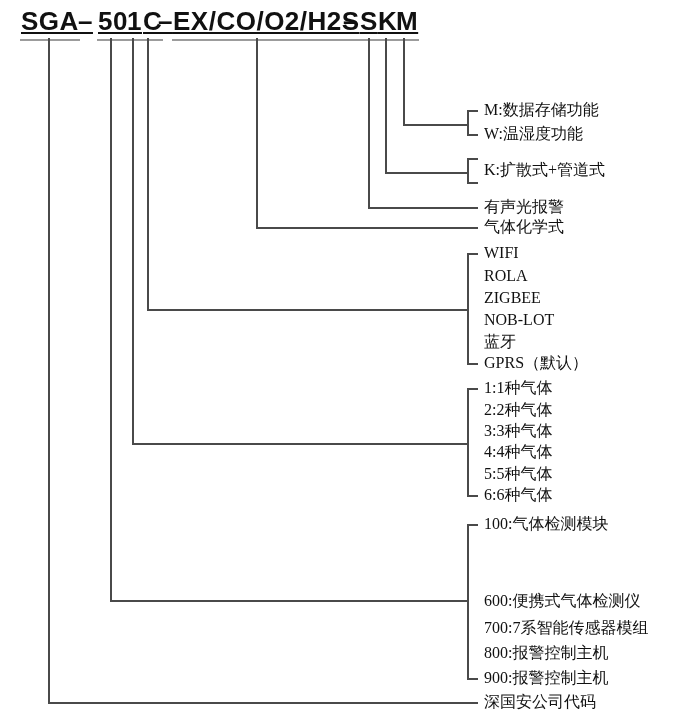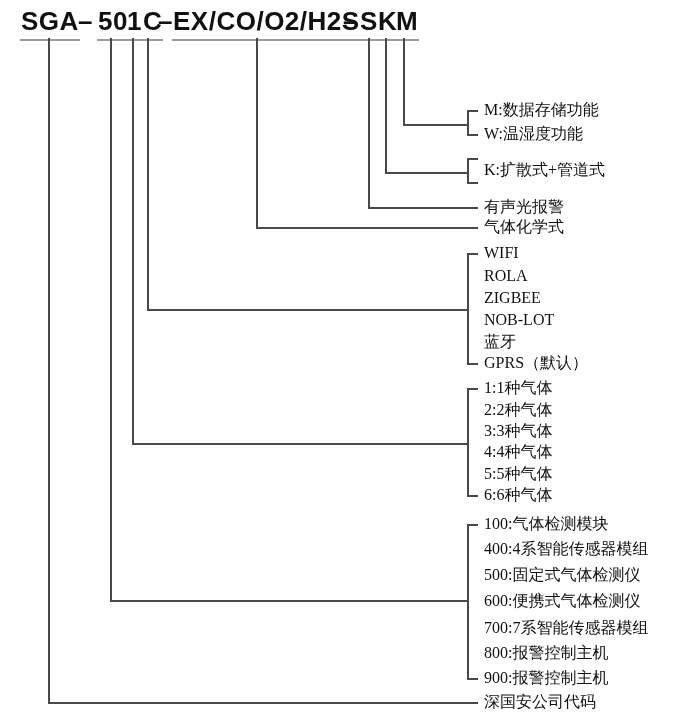--- a/index.html
+++ b/index.html
@@ -12,20 +12,21 @@
     overflow: hidden;
   }
   
   .seg {
     position: absolute;
     top: 6px;
     font: bold 26px "Liberation Sans", sans-serif;
     color: var(--text, #111);
     letter-spacing: 0.5px;
     white-space: nowrap;
+    text-decoration: underline;
   }
   .seg.u {
     border-bottom: 2px solid var(--underline, #9c9c9c);
     padding: 0 1px 2px 1px;
   }
   
   .vl { position: absolute; width: 1.5px; background: var(--line, #4a4a4a); }
   .hl { position: absolute; height: 1.5px; background: var(--line, #4a4a4a); }
   
   .lbl {
@@ -109,22 +110,20 @@
   <span class="lbl" style="top:353px">GPRS（默认）</span>
 
   <span class="lbl" style="top:378px">1:1种气体</span>
   <span class="lbl" style="top:400px">2:2种气体</span>
   <span class="lbl" style="top:421px">3:3种气体</span>
   <span class="lbl" style="top:442px">4:4种气体</span>
   <span class="lbl" style="top:464px">5:5种气体</span>
   <span class="lbl" style="top:485px">6:6种气体</span>
 
   <span class="lbl" style="top:514px">100:气体检测模块</span>
-  <span class="lbl" style="top:539px">400:4系智能传感器模组</span>
-  <span class="lbl" style="top:565px">500:固定式气体检测仪</span>
   <span class="lbl" style="top:591px">600:便携式气体检测仪</span>
   <span class="lbl" style="top:618px">700:7系智能传感器模组</span>
   <span class="lbl" style="top:643px">800:报警控制主机</span>
   <span class="lbl" style="top:668px">900:报警控制主机</span>
 
   <span class="lbl" style="top:692px">深国安公司代码</span>
 
 </div>
 
 </body></html>

